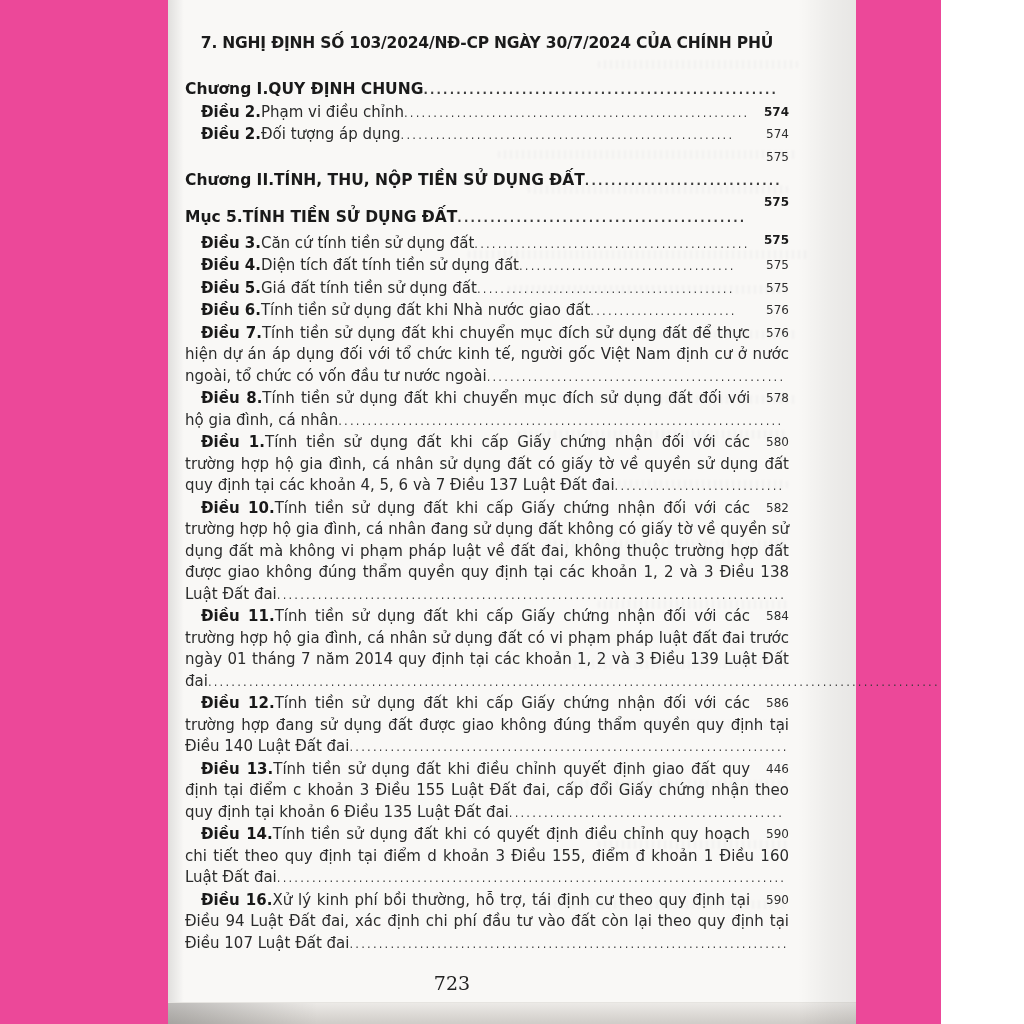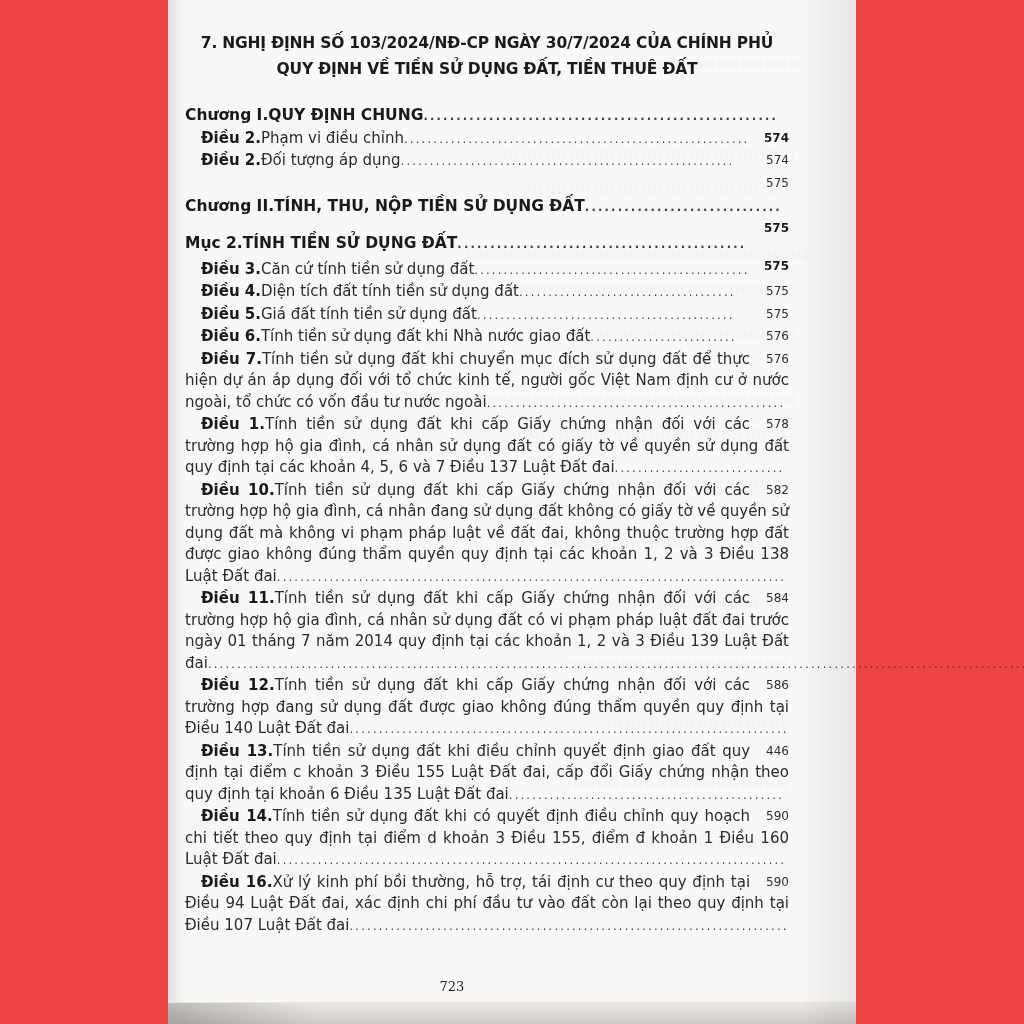--- a/index.html
+++ b/index.html
@@ -1,21 +1,21 @@
 <!DOCTYPE html>
 <html><head>
 <meta charset="utf-8">
 <style>
   html,body { margin:0; padding:0; }
   body {
     width:1024px; height:1024px;
     font-family:"DejaVu Sans","Liberation Sans",sans-serif;
     background:#ffffff;
   }
-  .stage { position:relative; width:1024px; height:1024px; background:#ef4444; overflow:hidden; }
+  .stage { position:relative; width:941px; height:1024px; background:#ec4899; overflow:hidden; }
 
   .paper {
     position:absolute; left:168px; top:0; width:688px; height:1024px;
     background:#f9f8f6;
   }
   .paper::before { 
     content:""; position:absolute; left:0; top:0; bottom:0; width:16px;
     background:linear-gradient(to right, rgba(0,0,0,0.10), rgba(0,0,0,0));
     pointer-events:none;
   }
@@ -58,21 +58,21 @@
   .entry.section { font-weight:bold; color:#1a1a1a; font-size:15.5px; margin-top:15px; margin-bottom:3px; }
   .entry .lbl { font-weight:bold; color:#191919; }
   .entry .pg { float:right; font-size:12px; color:#2e2e2e; }
   .entry.chapter .pg, .entry.section .pg { font-weight:bold; color:#1a1a1a; }
   .entry .dots { font-size:11.5px; letter-spacing:2.2px; color:#3c3c3c; }
 
   .footer {
     position:absolute; left:0; right:0; bottom:30px; z-index:1;
     text-align:center; padding-right:120px;
     font-family:"DejaVu Serif","Liberation Serif",serif;
-    font-size:13px; color:#222222;
+    font-size:19px; color:#222222;
   }
 </style>
 </head>
 <body>
 
 <div class="stage">
   <div class="paper">
     <div class="ghosts">
         <div class="ghost" style="top: 60px; left: 430px; width: 200px;"></div>
         <div class="ghost" style="top: 150px; left: 330px; width: 300px;"></div>
@@ -88,33 +88,33 @@
         <div class="ghost" style="top: 660px; left: 400px; width: 220px;"></div>
         <div class="ghost" style="top: 720px; left: 440px; width: 180px;"></div>
         <div class="ghost" style="top: 780px; left: 400px; width: 220px;"></div>
         <div class="ghost" style="top: 840px; left: 430px; width: 190px;"></div>
         <div class="ghost" style="top: 900px; left: 380px; width: 240px;"></div>
       </div>
 
     <div class="content">
       <div class="doc-title">
         <div>7. NGHỊ ĐỊNH SỐ 103/2024/NĐ-CP NGÀY 30/7/2024 CỦA CHÍNH PHỦ</div>
-        <div>QUY ĐỊNH VỀ TIỀN SỬ DỤNG ĐẤT, TIỀN THUÊ ĐẤT</div>
       </div>
       <div id="toc">
           <div class="entry chapter"><span class="lbl">Chương I.</span><span class="txt">QUY ĐỊNH CHUNG</span><span class="dots">......................................................</span><span class="pg">574</span></div>
           <div class="entry article"><span class="lbl">Điều 2.</span><span class="txt">Phạm vi điều chỉnh</span><span class="dots">...........................................................</span><span class="pg">574</span></div>
           <div class="entry article"><span class="lbl">Điều 2.</span><span class="txt">Đối tượng áp dụng</span><span class="dots">.........................................................</span><span class="pg">575</span></div>
           <div class="entry chapter"><span class="lbl">Chương II.</span><span class="txt">TÍNH, THU, NỘP TIỀN SỬ DỤNG ĐẤT</span><span class="dots">..............................</span><span class="pg">575</span></div>
-          <div class="entry section"><span class="lbl">Mục 2.</span><span class="txt">TÍNH TIỀN SỬ DỤNG ĐẤT</span><span class="dots">............................................</span><span class="pg">575</span></div>
+          <div class="entry section"><span class="lbl">Mục 5.</span><span class="txt">TÍNH TIỀN SỬ DỤNG ĐẤT</span><span class="dots">............................................</span><span class="pg">575</span></div>
           <div class="entry article"><span class="lbl">Điều 3.</span><span class="txt">Căn cứ tính tiền sử dụng đất</span><span class="dots">...............................................</span><span class="pg">575</span></div>
           <div class="entry article"><span class="lbl">Điều 4.</span><span class="txt">Diện tích đất tính tiền sử dụng đất</span><span class="dots">.....................................</span><span class="pg">575</span></div>
           <div class="entry article"><span class="lbl">Điều 5.</span><span class="txt">Giá đất tính tiền sử dụng đất</span><span class="dots">............................................</span><span class="pg">576</span></div>
           <div class="entry article"><span class="lbl">Điều 6.</span><span class="txt">Tính tiền sử dụng đất khi Nhà nước giao đất</span><span class="dots">.........................</span><span class="pg">576</span></div>
           <div class="entry article"><span class="lbl">Điều 7.</span><span class="txt">Tính tiền sử dụng đất khi chuyển mục đích sử dụng đất để thực hiện dự án áp dụng đối với tổ chức kinh tế, người gốc Việt Nam định cư ở nước ngoài, tổ chức có vốn đầu tư nước ngoài</span><span class="dots">...................................................</span><span class="pg">578</span></div>
+          <div class="entry article"><span class="lbl">Điều 8.</span><span class="txt">Tính tiền sử dụng đất khi chuyển mục đích sử dụng đất đối với hộ gia đình, cá nhân</span><span class="dots">............................................................................</span><span class="pg">580</span></div>
           <div class="entry article"><span class="lbl">Điều 1.</span><span class="txt">Tính tiền sử dụng đất khi cấp Giấy chứng nhận đối với các trường hợp hộ gia đình, cá nhân sử dụng đất có giấy tờ về quyền sử dụng đất quy định tại các khoản 4, 5, 6 và 7 Điều 137 Luật Đất đai</span><span class="dots">.............................</span><span class="pg">582</span></div>
           <div class="entry article"><span class="lbl">Điều 10.</span><span class="txt">Tính tiền sử dụng đất khi cấp Giấy chứng nhận đối với các trường hợp hộ gia đình, cá nhân đang sử dụng đất không có giấy tờ về quyền sử dụng đất mà không vi phạm pháp luật về đất đai, không thuộc trường hợp đất được giao không đúng thẩm quyền quy định tại các khoản 1, 2 và 3 Điều 138 Luật Đất đai</span><span class="dots">.......................................................................................</span><span class="pg">584</span></div>
           <div class="entry article"><span class="lbl">Điều 11.</span><span class="txt">Tính tiền sử dụng đất khi cấp Giấy chứng nhận đối với các trường hợp hộ gia đình, cá nhân sử dụng đất có vi phạm pháp luật đất đai trước ngày 01 tháng 7 năm 2014 quy định tại các khoản 1, 2 và 3 Điều 139 Luật Đất đai</span><span class="dots">................................................................................................................................................................................................................................................................................................................................................................................................................</span><span class="pg">586</span></div>
           <div class="entry article"><span class="lbl">Điều 12.</span><span class="txt">Tính tiền sử dụng đất khi cấp Giấy chứng nhận đối với các trường hợp đang sử dụng đất được giao không đúng thẩm quyền quy định tại Điều 140 Luật Đất đai</span><span class="dots">...........................................................................</span><span class="pg">446</span></div>
           <div class="entry article"><span class="lbl">Điều 13.</span><span class="txt">Tính tiền sử dụng đất khi điều chỉnh quyết định giao đất quy định tại điểm c khoản 3 Điều 155 Luật Đất đai, cấp đổi Giấy chứng nhận theo quy định tại khoản 6 Điều 135 Luật Đất đai</span><span class="dots">...............................................</span><span class="pg">590</span></div>
           <div class="entry article"><span class="lbl">Điều 14.</span><span class="txt">Tính tiền sử dụng đất khi có quyết định điều chỉnh quy hoạch chi tiết theo quy định tại điểm d khoản 3 Điều 155, điểm đ khoản 1 Điều 160 Luật Đất đai</span><span class="dots">.......................................................................................</span><span class="pg">590</span></div>
           <div class="entry article"><span class="lbl">Điều 16.</span><span class="txt">Xử lý kinh phí bồi thường, hỗ trợ, tái định cư theo quy định tại Điều 94 Luật Đất đai, xác định chi phí đầu tư vào đất còn lại theo quy định tại Điều 107 Luật Đất đai</span><span class="dots">...........................................................................</span></div>
         </div>
     </div>
 

